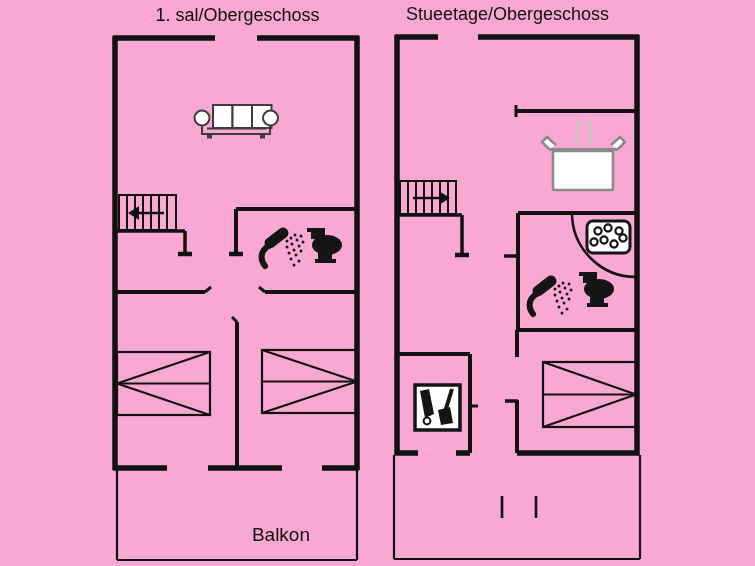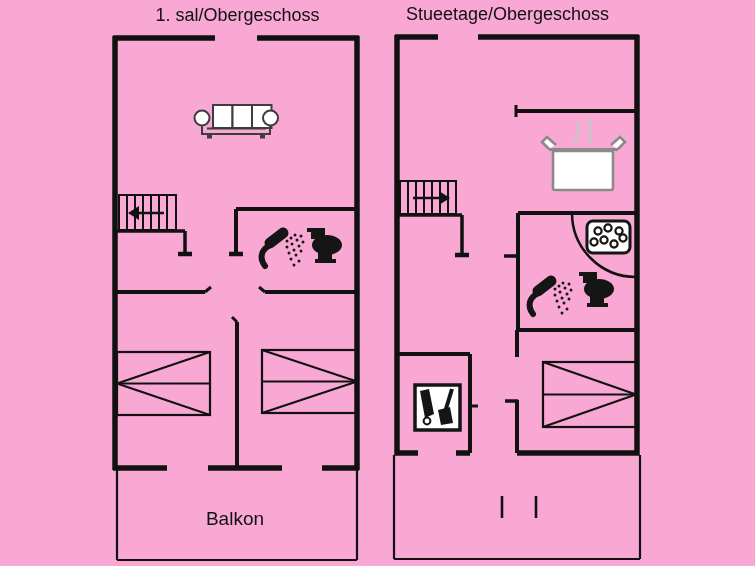--- a/index.html
+++ b/index.html
@@ -13,21 +13,21 @@
   }
   #plan-svg{position:absolute;left:0;top:0;}
   .plan-label{
     position:absolute;
     color:#111;
     text-align:center;
     white-space:nowrap;
   }
   #title-upper{left:115px;top:5px;width:245px;font-size:18px;}
   #title-ground{left:385px;top:4px;width:245px;font-size:18px;}
-  #label-balkon{left:160px;top:508px;width:150px;font-size:19px;}
+  #label-balkon{left:160px;top:524px;width:150px;font-size:19px;text-align:right;}
 </style>
 </head>
 <body>
 
 <div id="canvas">
 
   <svg id="plan-svg" width="755" height="566" viewBox="0 0 755 566">
     <defs>
 
       <g id="shower">

